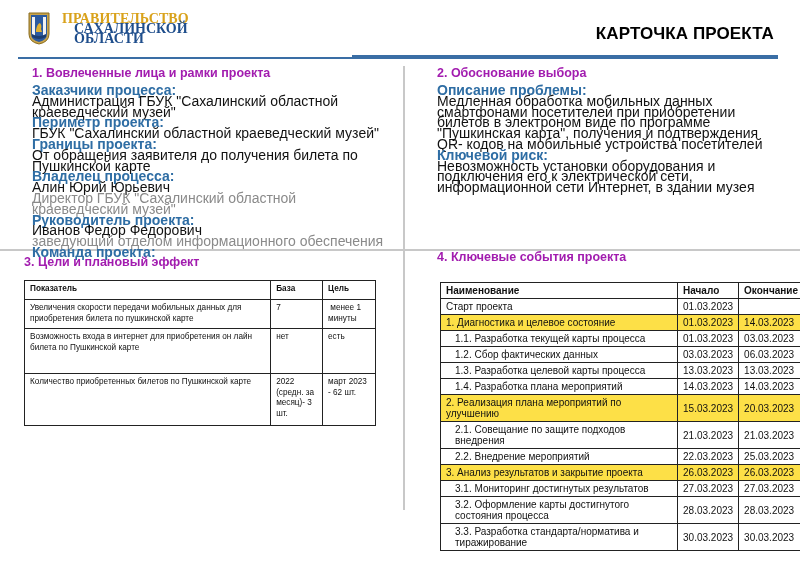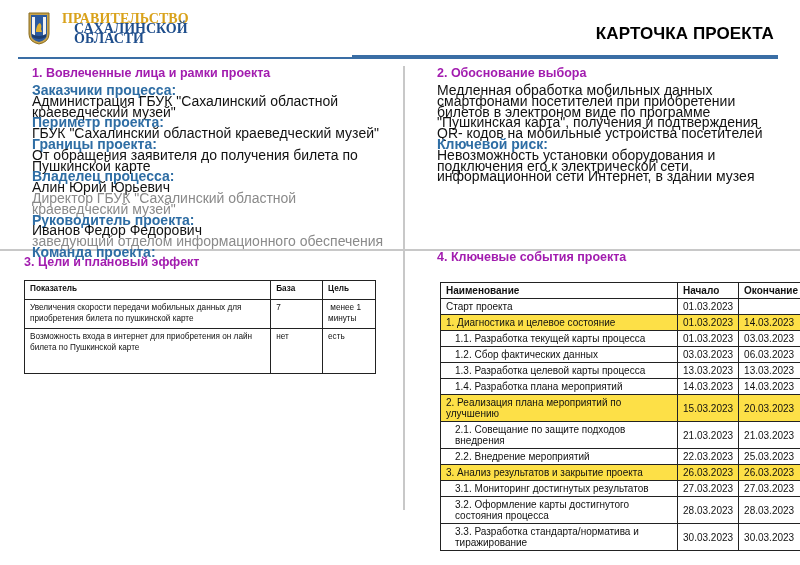--- a/index.html
+++ b/index.html
@@ -68,20 +68,21 @@
   <div class="val">Алин Юрий Юрьевич</div>
   <div class="sub">Директор ГБУК "Сахалинский областной краеведческий музей"</div>
   <div class="lbl">Руководитель проекта:</div>
   <div class="val">Иванов Федор Федорович</div>
   <div class="sub">заведующий отделом информационного обеспечения</div>
   <div class="lbl">Команда проекта:</div>
 </div>
 
 <div class="sec-title" style="left:437px; top:66px;">2. Обоснование выбора</div>
 <div class="block" style="left:437px; top:85px; width:350px;">
+  <div class="lbl">Описание проблемы:</div>
   <div class="val">Медленная обработка мобильных данных смартфонами посетителей при приобретении билетов в электроном виде по программе "Пушкинская карта", получения и подтверждения QR- кодов на мобильные устройства  посетителей</div>
   <div class="lbl">Ключевой риск:</div>
   <div class="val">Невозможность установки оборудования и подключения его к электрической сети, информационной сети Интернет, в здании музея</div>
 </div>
 
 <div class="sec-title" style="left:24px; top:255px;">3. Цели и плановый эффект</div>
 <table class="goals">
   <colgroup>
       <col style="width:247px">
       <col style="width:52px">
@@ -95,20 +96,25 @@
   </tr>
   <tr style="height:29px">
     <td>Увеличения скорости передачи мобильных данных для приобретения билета по пушкинской карте</td>
     <td>7</td>
     <td style="white-space:pre-wrap"> менее 1 минуты</td>
   </tr>
   <tr style="height:45px">
     <td>Возможность входа в интернет для приобретения он лайн билета по Пушкинской карте</td>
     <td>нет</td>
     <td>есть</td>
+  </tr>
+  <tr style="height:52px">
+    <td>Количество приобретенных билетов по Пушкинской карте</td>
+    <td>2022 (средн. за месяц)- 3 шт.</td>
+    <td>март 2023 - 62 шт.</td>
   </tr>
 </tbody>
   </table>
 
 <div class="sec-title" style="left:437px; top:250px;">4. Ключевые события проекта</div>
 <table class="events">
   <colgroup>
       <col style="width:252px">
       <col style="width:55px">
       <col style="width:57px">

